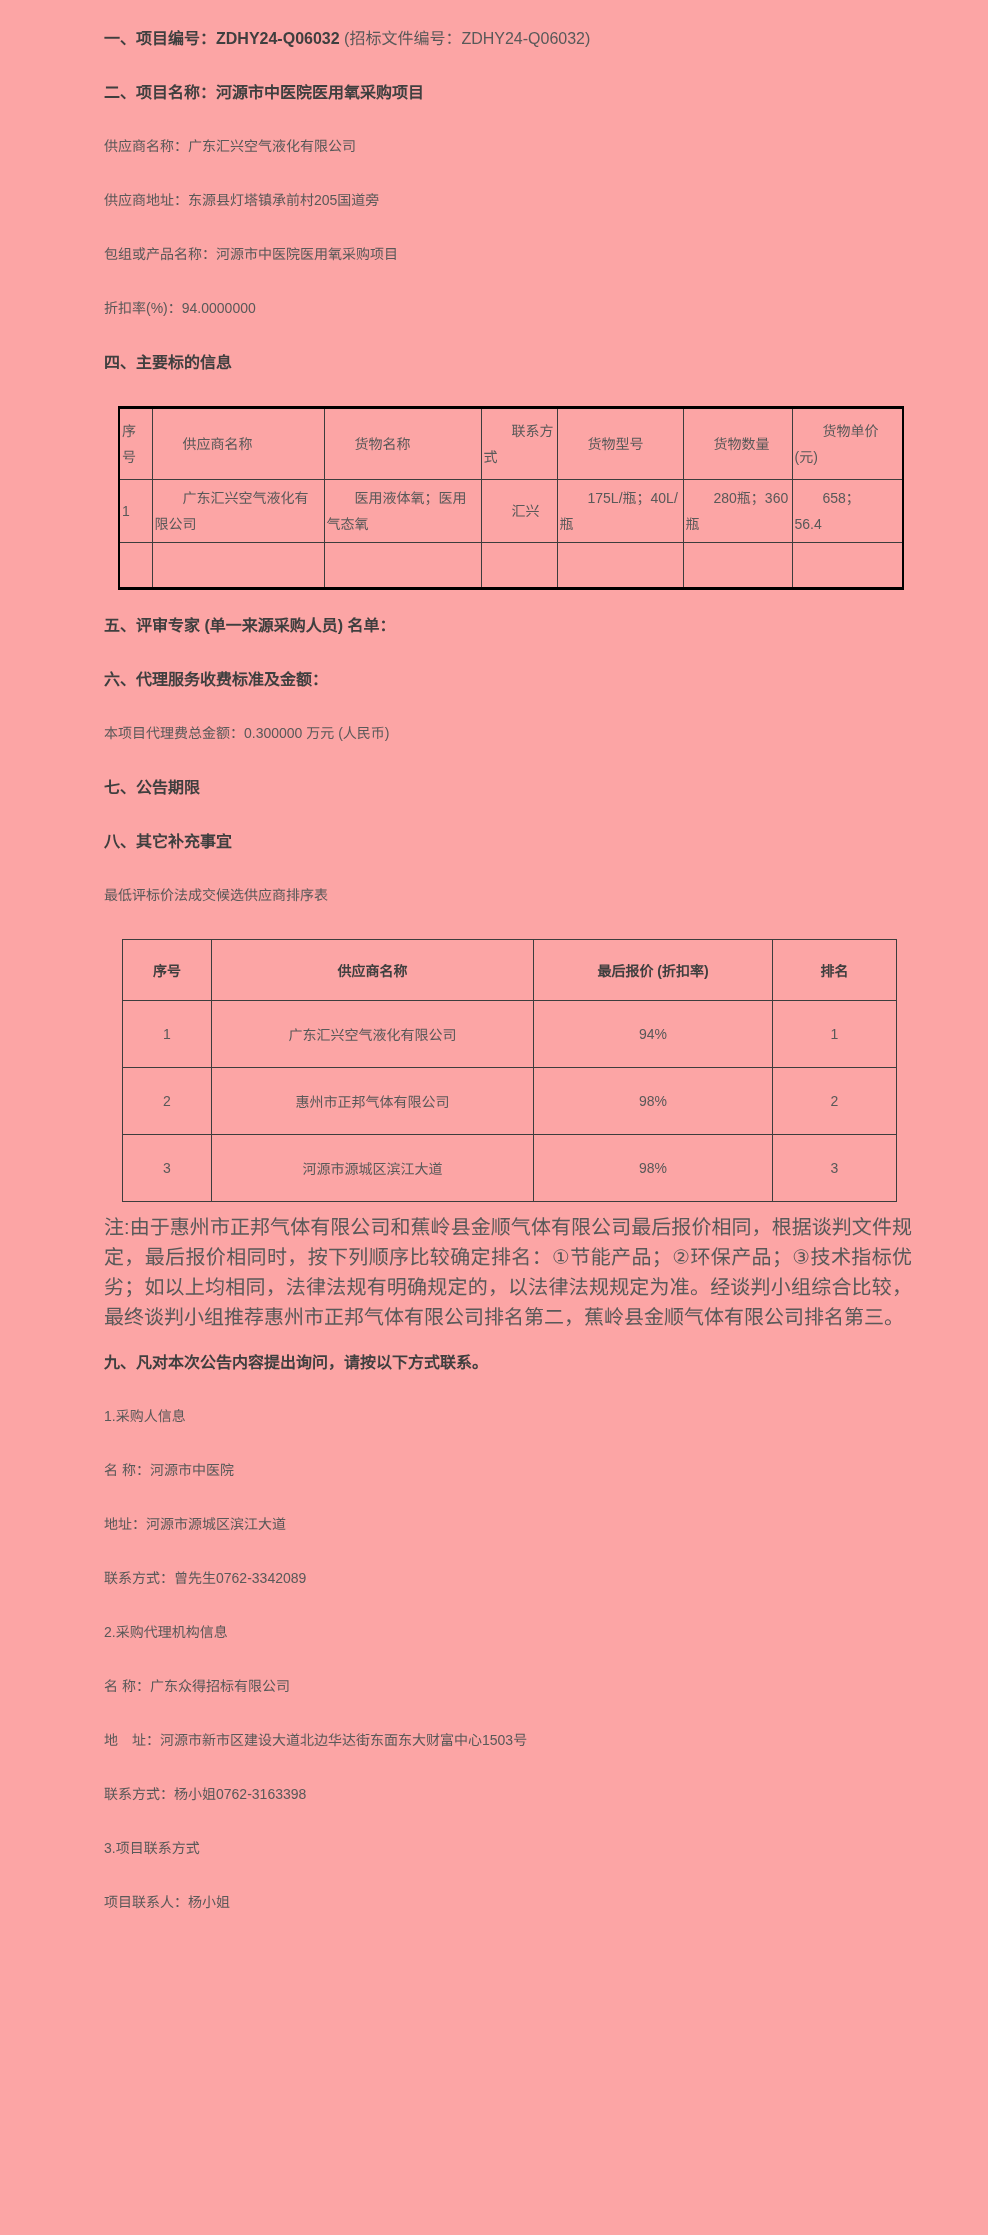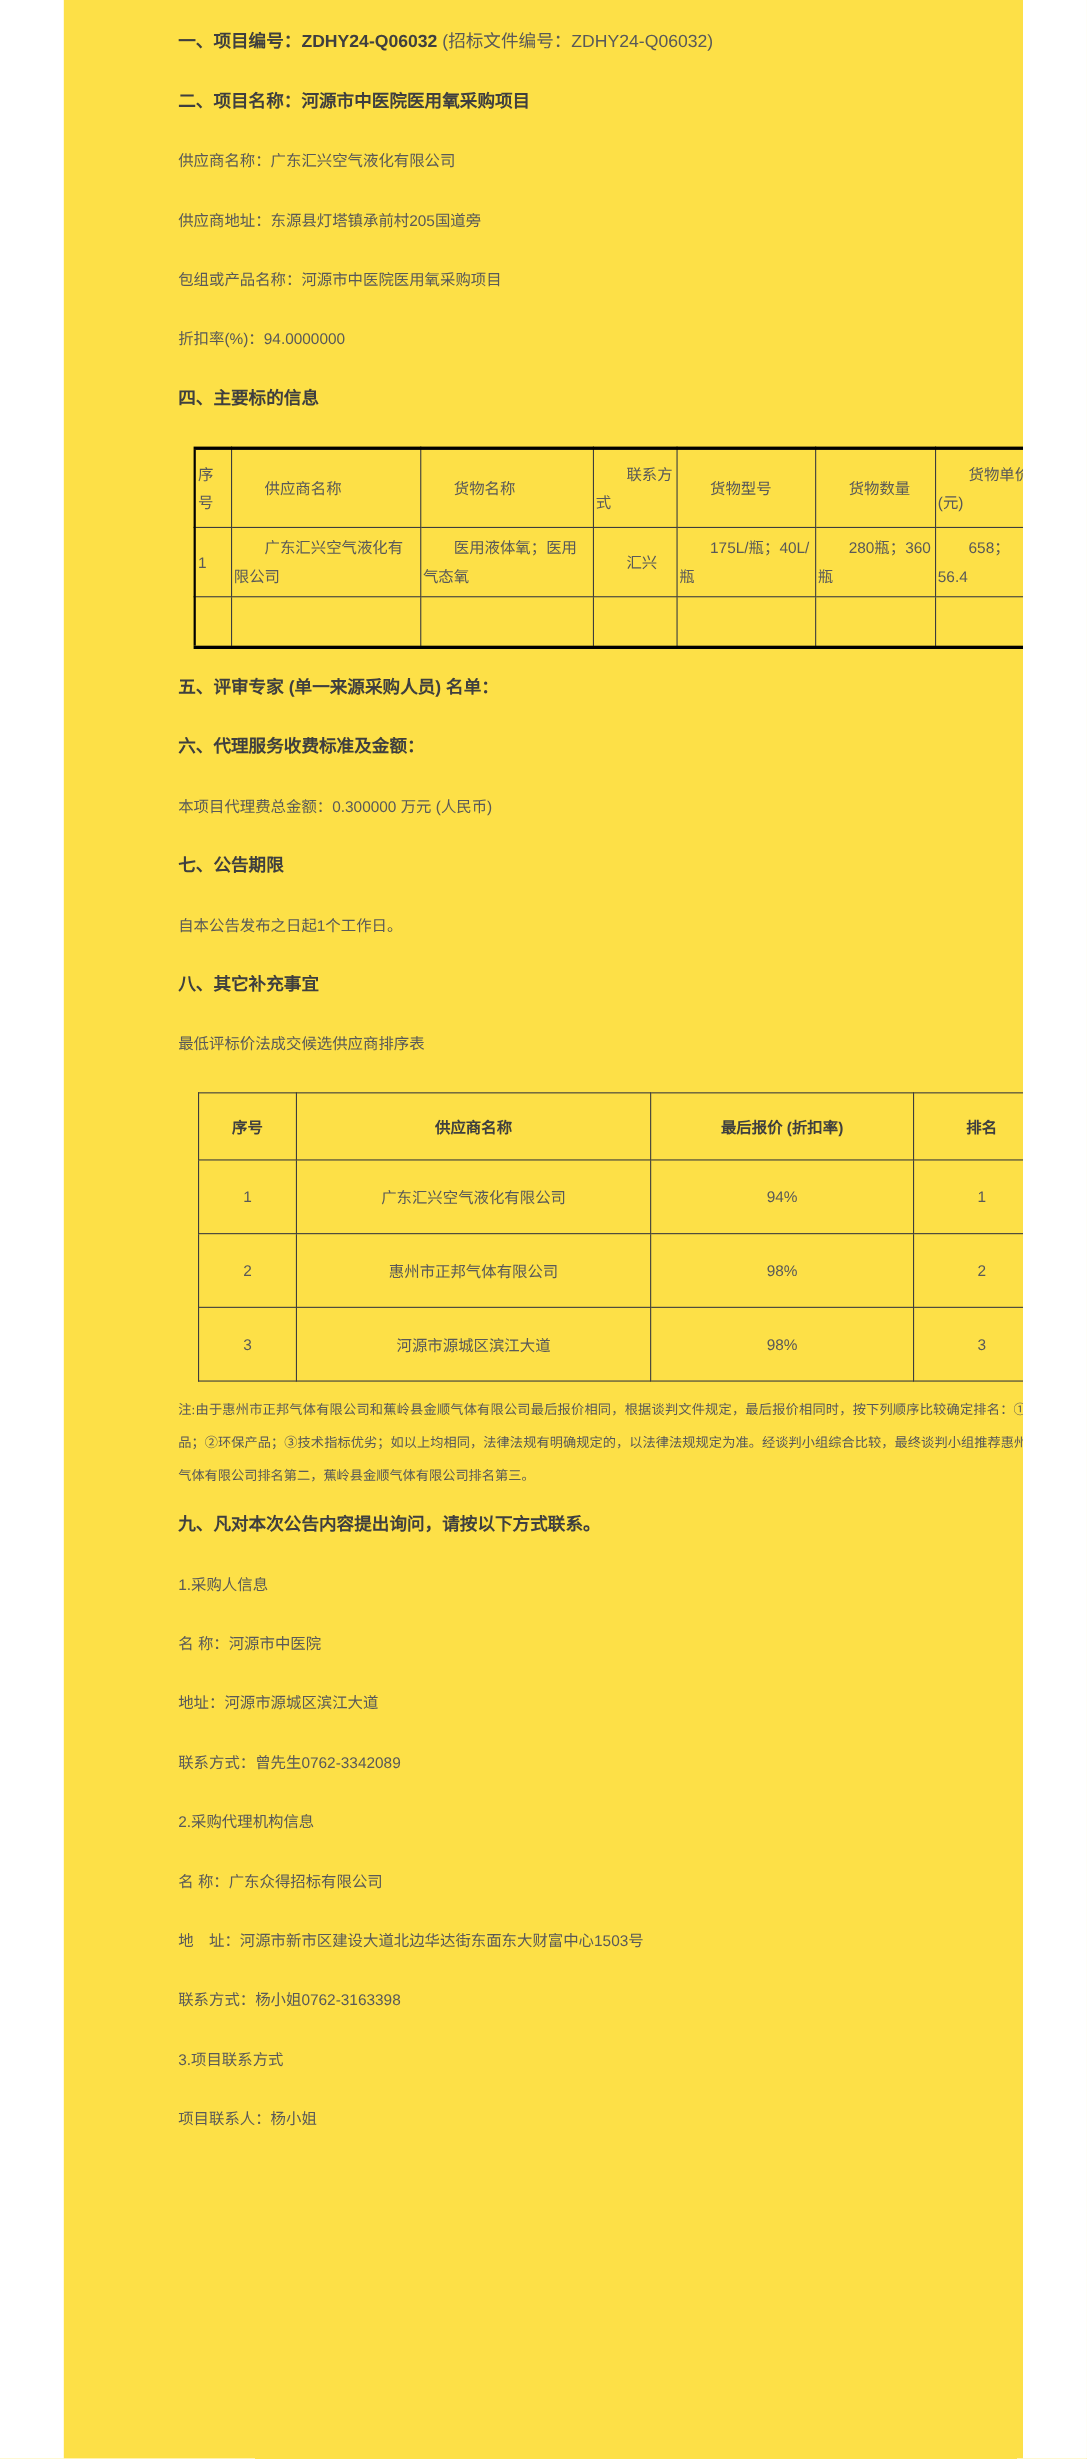--- a/index.html
+++ b/index.html
@@ -1,23 +1,23 @@
 <!DOCTYPE html>
 <html lang="zh-CN"><head>
 <meta charset="utf-8">
 <style>
   html, body { margin: 0; padding: 0; background: #ffffff; }
   body { font-family: "Liberation Sans", "DejaVu Sans", sans-serif; }
   .page {
-    width: 872px;
+    width: 988px;
     height: 2235px;
     margin: 0 auto;
     box-sizing: border-box;
     padding: 28px 76px 40px 104px;
-    background: #fde047;
+    background: #fca5a5;
     overflow: hidden;
   }
   .ln {
     margin: 0 0 33px 0;
     font-size: 14px;
     line-height: 21px;
     color: #595959;
     white-space: pre-wrap;
   }
   .hd {
@@ -74,26 +74,25 @@
   }
   table.t2 tr.t2-head td {
     font-weight: bold;
     color: #3f3f3f;
     height: 56px;
   }
   table.t2 tr.t2-row td { height: 62px; }
   
   .note {
     margin: 10px 0 20px 0;
-    font-size: 12px;
+    font-size: 20px;
     line-height: 30px;
     color: #595959;
     text-align: justify;
     width: 808px;
-    font-family: Liberation Serif, serif;
   }
 </style>
 </head>
 <body>
 
 <div class="page">
 
   <p class="ln hd"><span>一、项目编号：ZDHY24-Q06032</span><span class="rest"> (招标文件编号：ZDHY24-Q06032)</span></p>
 
   <p class="ln hd">二、项目名称：河源市中医院医用氧采购项目</p>
@@ -152,21 +151,20 @@
     </tr>
   </tbody>
     </table>
 
   <p class="ln hd">五、评审专家 (单一来源采购人员) 名单：</p>
 
   <p class="ln hd">六、代理服务收费标准及金额：</p>
   <p class="ln">本项目代理费总金额：0.300000 万元 (人民币)</p>
 
   <p class="ln hd">七、公告期限</p>
-  <p class="ln">自本公告发布之日起1个工作日。</p>
 
   <p class="ln hd">八、其它补充事宜</p>
   <p class="ln">最低评标价法成交候选供应商排序表</p>
 
   <table class="t2">
     <colgroup>
       <col style="width:89px">
         <col style="width:322px">
         <col style="width:239px">
         <col style="width:124px">

